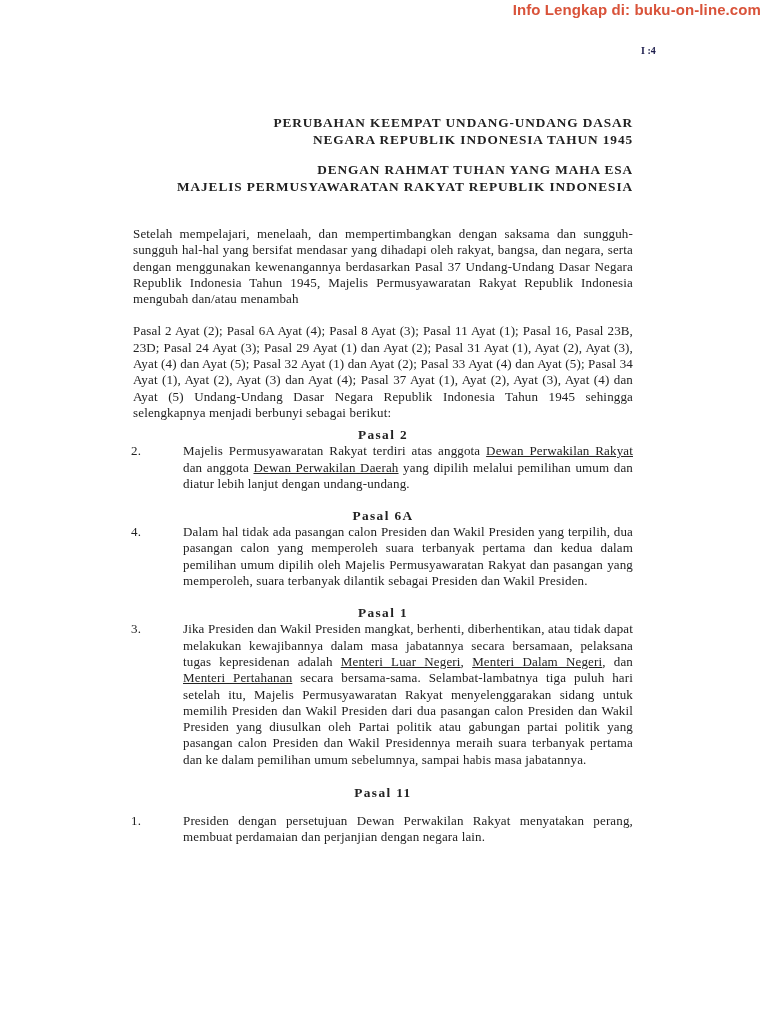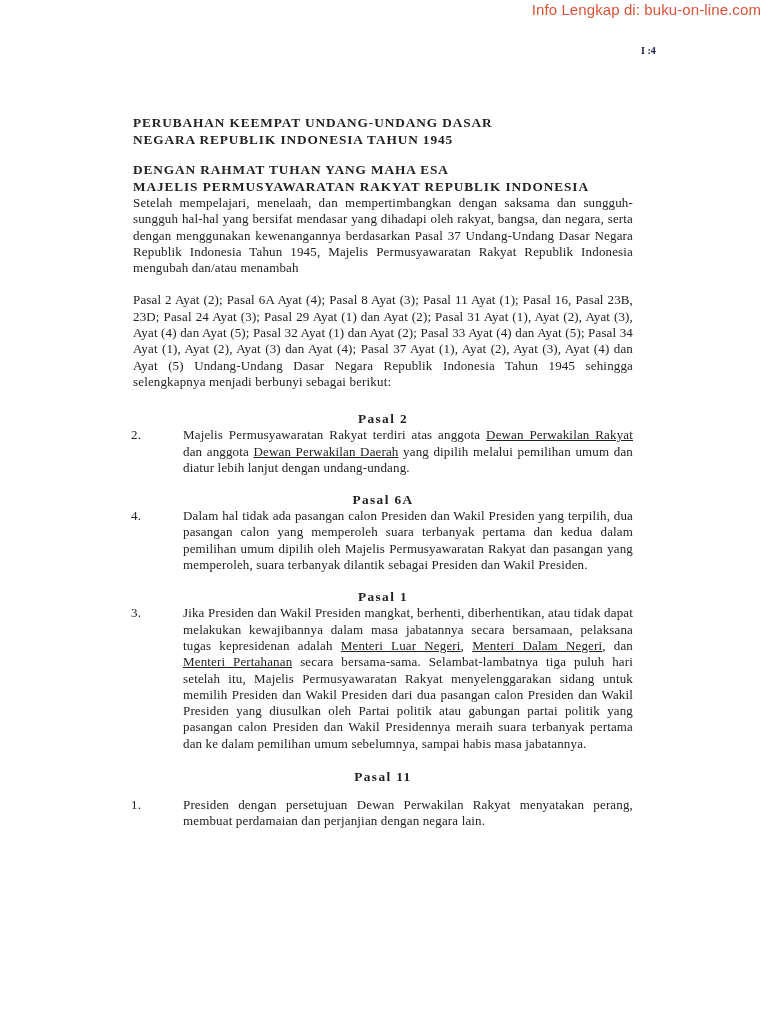--- a/index.html
+++ b/index.html
@@ -1,40 +1,40 @@
 <!DOCTYPE html>
 <html><head>
 <meta charset="utf-8">
 <style>
   html, body { margin: 0; padding: 0; background: #ffffff; }
   body { width: 768px; height: 1024px; position: relative; overflow: hidden; }
   .watermark {
     position: absolute; top: 1px; right: 7px;
-    font-family: "Liberation Sans", sans-serif; font-weight: normal;
+    font-family: "Liberation Sans", sans-serif; font-weight: bold;
     font-size: 15px; color: #d9533a; letter-spacing: 0.1px;
   }
   .page-num {
     position: absolute; top: 45px; left: 614px;
     font-family: "Liberation Serif", serif; font-weight: bold;
     font-size: 10px; color: #1a1a4a; margin-left: 27px;
   }
   .doc {
     position: absolute; left: 133px; width: 500px; top: 114px;
     font-family: "Liberation Serif", serif; color: #222;
   }
   .title {
-    text-align: left; font-weight: bold; font-size: 13.3px;
+    text-align: right; font-weight: bold; font-size: 13.3px;
     letter-spacing: 0.9px; line-height: 17px;
   }
   .title.t2 { margin-top: 13px; }
   .para {
     font-size: 13px; line-height: 16.3px; text-align: justify;
     text-align-last: left; letter-spacing: 0.15px;
   }
-  .p1 { margin-top: 0; }
+  .p1 { margin-top: 31px; }
   .p2 { margin-top: 16px; }
   .pasal-h {
     text-align: center; font-weight: bold; font-size: 13.3px;
     letter-spacing: 1.4px; line-height: 17px;
   }
   .item { display: flex; font-size: 13px; line-height: 16.3px; letter-spacing: 0.15px; }
   .item .num { width: 22px; flex: none; margin-left: -2px; }
   .item .txt { flex: 1; text-align: justify; text-align-last: left; margin-left: 30px; }
   u { text-decoration: underline; }
 </style>
@@ -50,21 +50,21 @@
     <div>NEGARA REPUBLIK INDONESIA TAHUN 1945</div>
   </div>
   <div class="title t2">
     <div>DENGAN RAHMAT TUHAN YANG MAHA ESA</div>
     <div>MAJELIS PERMUSYAWARATAN RAKYAT REPUBLIK INDONESIA</div>
   </div>
 
   <div class="para p1">Setelah mempelajari, menelaah, dan mempertimbangkan dengan saksama dan sungguh-sungguh hal-hal yang bersifat mendasar yang dihadapi oleh rakyat, bangsa, dan negara, serta dengan menggunakan kewenangannya berdasarkan Pasal 37 Undang-Undang Dasar Negara Republik Indonesia Tahun 1945, Majelis Permusyawaratan Rakyat Republik Indonesia mengubah dan/atau menambah</div>
   <div class="para p2">Pasal 2 Ayat (2); Pasal 6A Ayat (4); Pasal 8 Ayat (3); Pasal 11 Ayat (1); Pasal 16, Pasal 23B, 23D; Pasal 24 Ayat (3); Pasal 29 Ayat (1) dan Ayat (2); Pasal 31 Ayat (1), Ayat (2), Ayat (3), Ayat (4) dan Ayat (5); Pasal 32 Ayat (1) dan Ayat (2); Pasal 33 Ayat (4) dan Ayat (5); Pasal 34 Ayat (1), Ayat (2), Ayat (3) dan Ayat (4); Pasal 37 Ayat (1), Ayat (2), Ayat (3), Ayat (4) dan Ayat (5) Undang-Undang Dasar Negara Republik Indonesia Tahun 1945 sehingga selengkapnya menjadi berbunyi sebagai berikut:</div>
 
-  <div class="pasal-h" style="margin-top:20px">Pasal 2</div>
+  <div class="pasal-h" style="margin-top:5px">Pasal 2</div>
   <div class="item">
     <span class="num">2.</span>
     <span class="txt"><span>Majelis Permusyawaratan Rakyat terdiri atas anggota </span><u>Dewan Perwakilan Rakyat</u><span> dan anggota </span><u>Dewan Perwakilan Daerah</u><span> yang dipilih melalui pemilihan umum dan diatur lebih lanjut dengan undang-undang.</span></span>
   </div>
 
   <div class="pasal-h" style="margin-top:15px">Pasal 6A</div>
   <div class="item">
     <span class="num">4.</span>
     <span class="txt">Dalam hal tidak ada pasangan calon Presiden dan Wakil Presiden yang terpilih, dua pasangan calon yang memperoleh suara terbanyak pertama dan kedua dalam pemilihan umum dipilih oleh Majelis Permusyawaratan Rakyat dan pasangan yang memperoleh, suara terbanyak dilantik sebagai Presiden dan Wakil Presiden.</span>
   </div>

